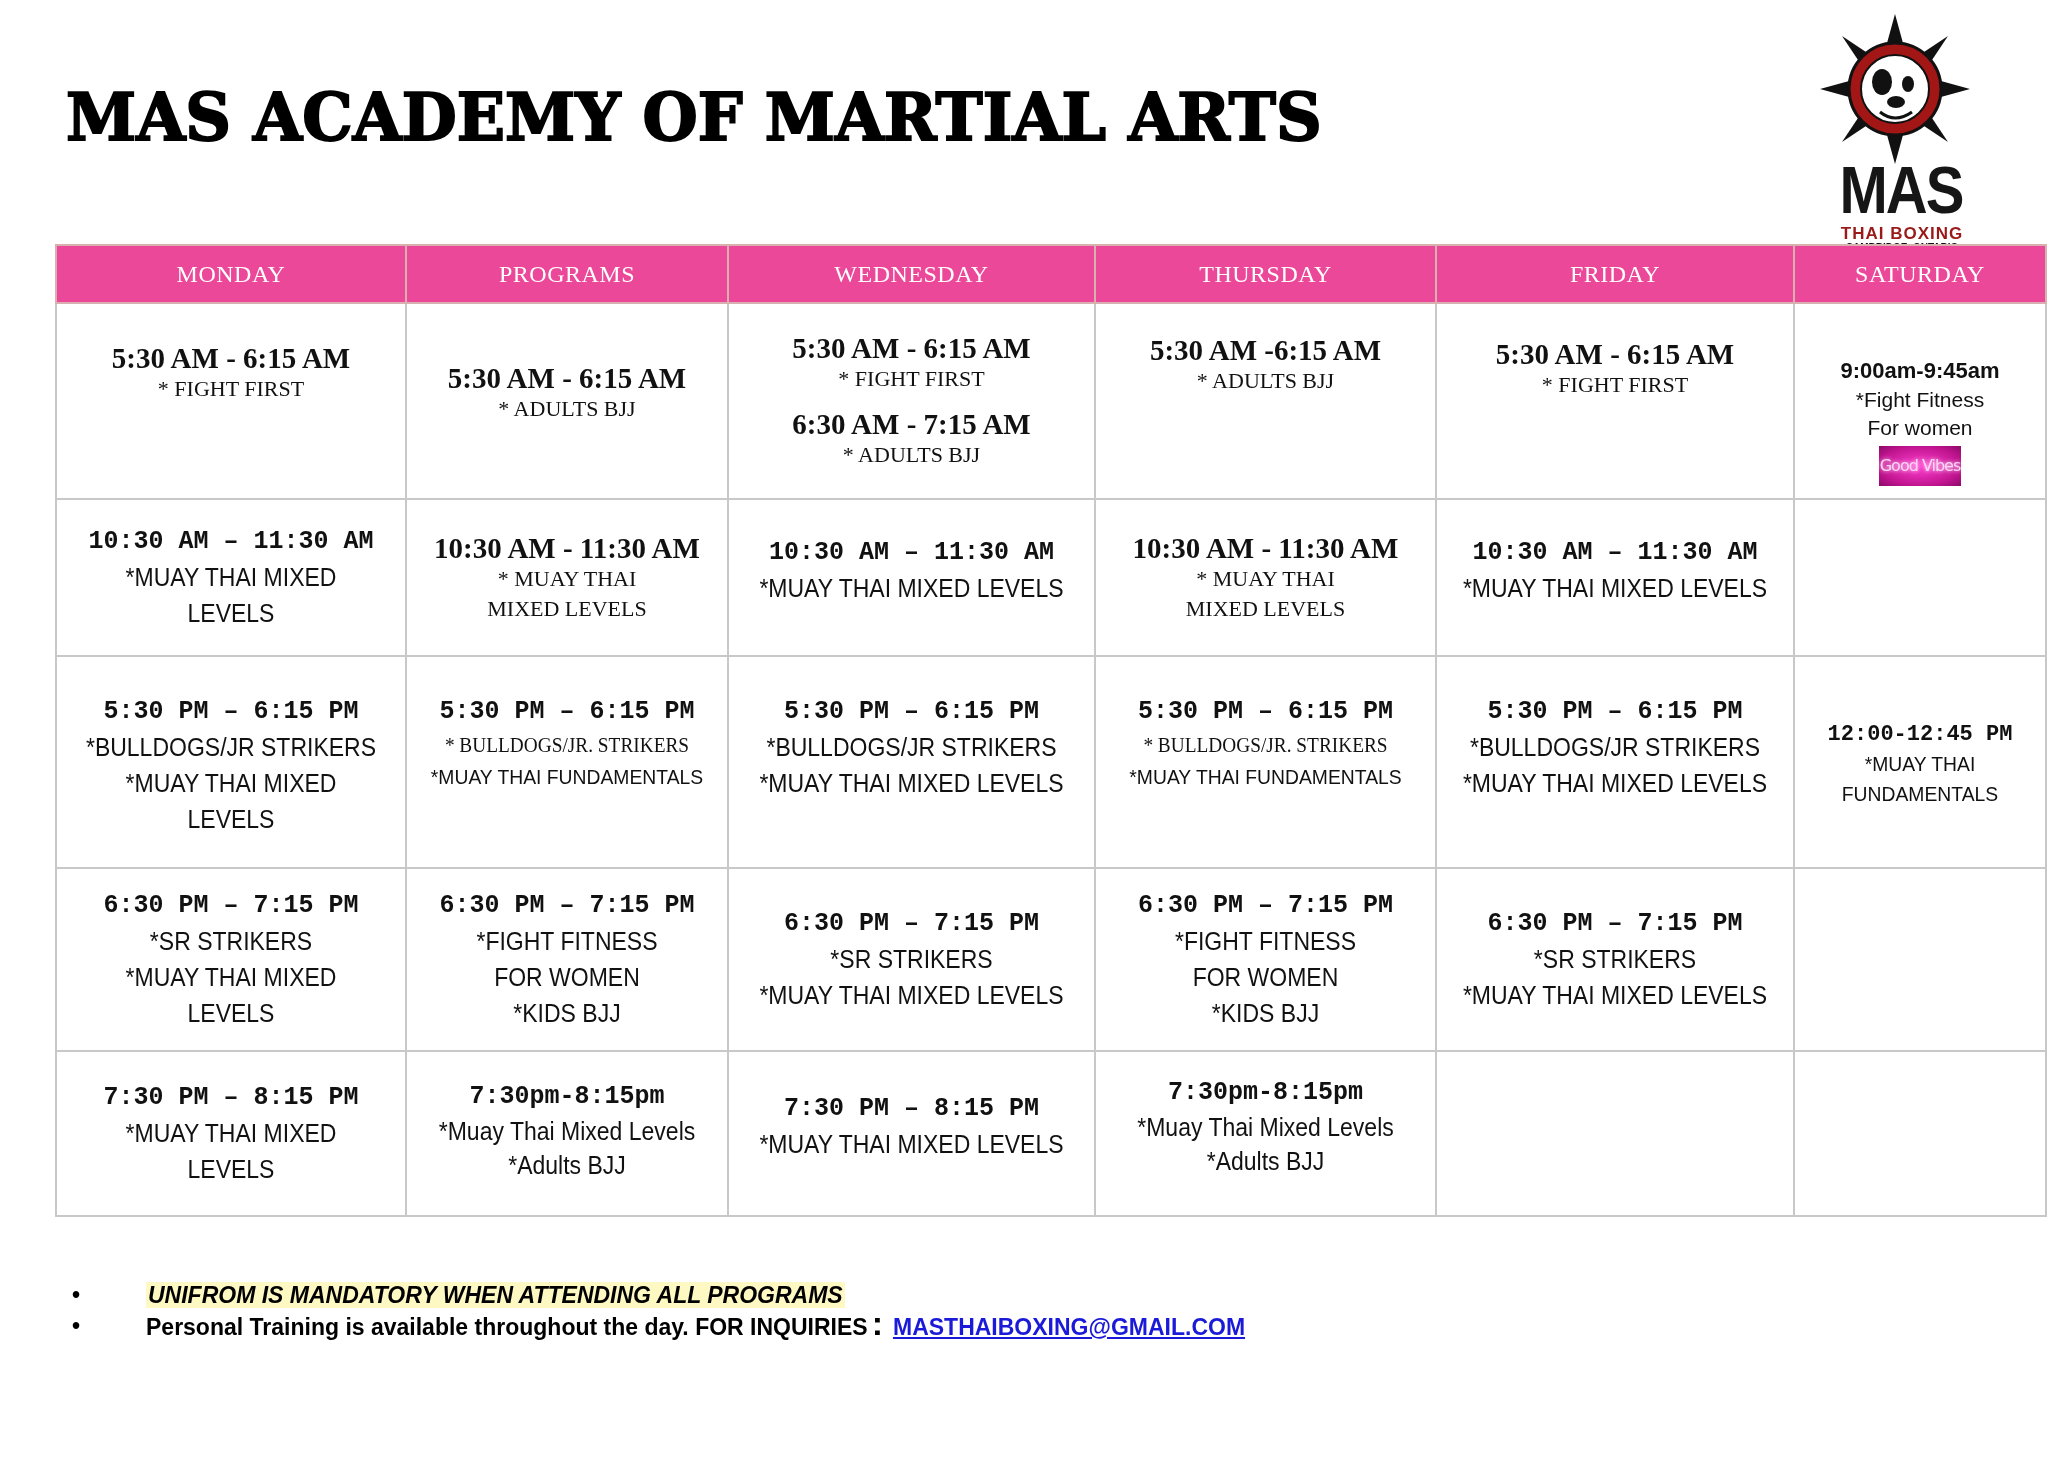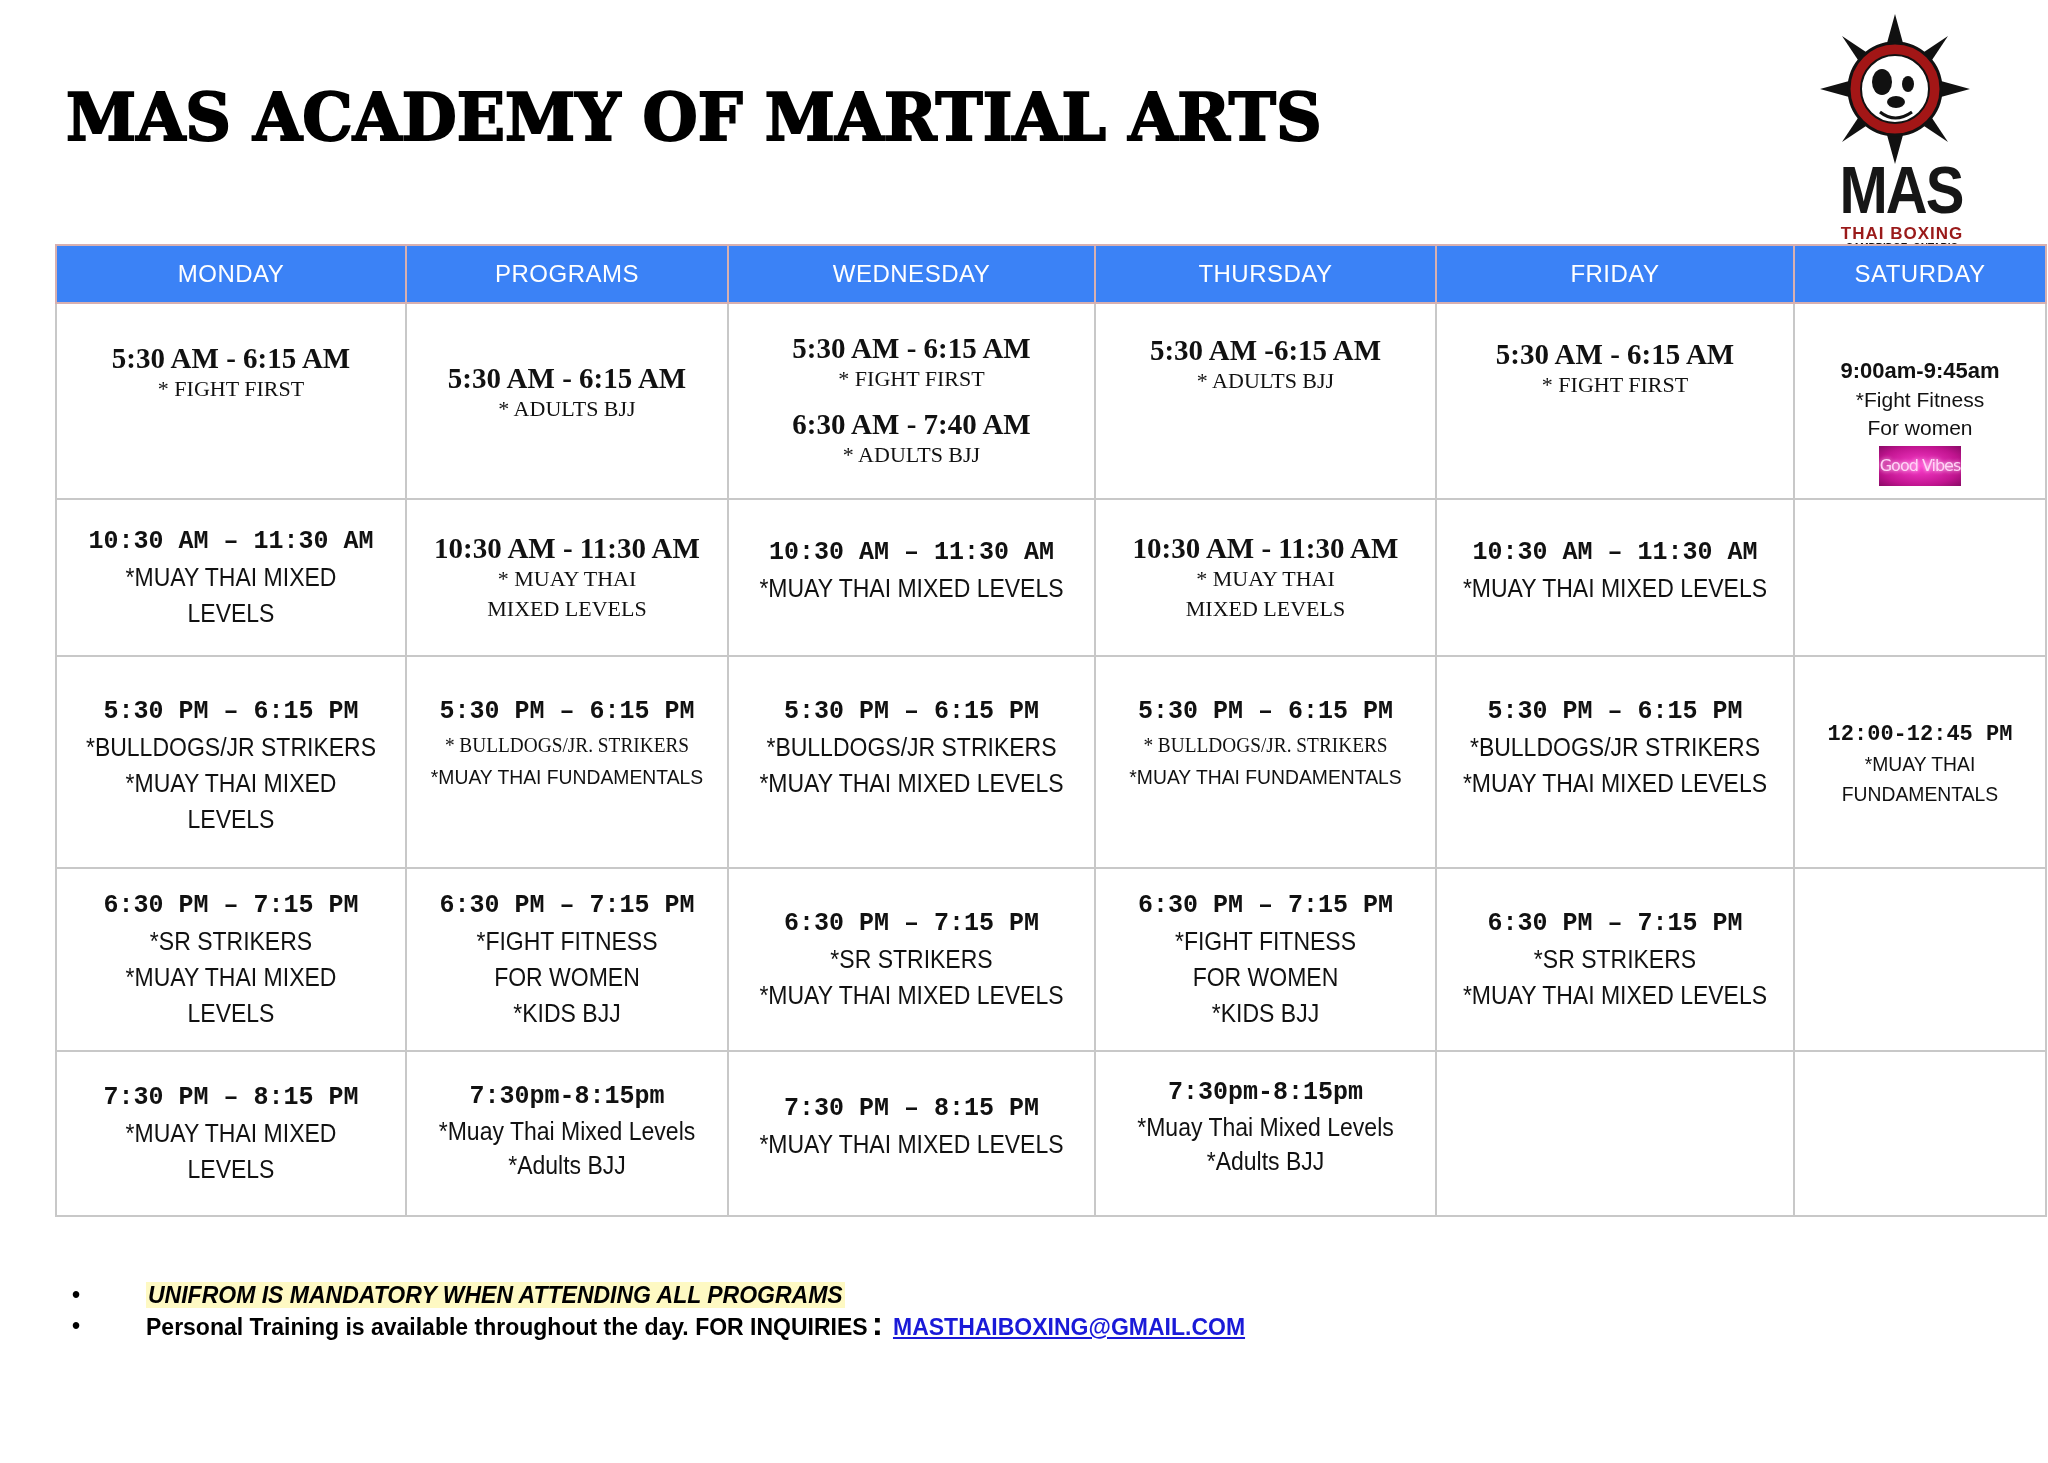--- a/index.html
+++ b/index.html
@@ -27,22 +27,22 @@
   .logo .city {
     position: absolute; left: 14px; top: 228px; width: 136px; text-align: center;
     font-size: 10px; font-weight: 900; color: #111;
   }
 
   table.schedule {
     position: absolute; left: 55px; top: 244px; width: 1990px;
     border-collapse: collapse; table-layout: fixed;
   }
   table.schedule th {
-    background: #3b82f6; color: #fff; height: 58px;
-    font-family: Liberation Sans, sans-serif; font-weight: 500; font-size: 24px;
+    background: #ec4899; color: #fff; height: 58px;
+    font-family: Liberation Serif, serif; font-weight: 500; font-size: 24px;
     border: 2px solid #d8b0b0; letter-spacing: 0.5px; text-align: center;
   }
   table.schedule td {
     border: 2px solid #c8c8c8; text-align: center; vertical-align: middle;
     padding: 4px 6px;
   }
   .time { display: block; font-weight: 700; color: #111; }
   .cls { display: block; color: #111; }
 
   
@@ -125,21 +125,21 @@
         <span class="cls">* FIGHT FIRST</span>
       </td>
       <td class="serif" style="vertical-align:top;padding-top:58px">
         <span class="time">5:30 AM - 6:15 AM</span>
         <span class="cls">* ADULTS BJJ</span>
       </td>
       <td class="serif">
         <span class="time">5:30 AM - 6:15 AM</span>
         <span class="cls">* FIGHT FIRST</span>
         <div class="gap"></div>
-        <span class="time">6:30 AM - 7:40 AM</span>
+        <span class="time">6:30 AM - 7:15 AM</span>
         <span class="cls">* ADULTS BJJ</span>
       </td>
       <td class="serif" style="vertical-align:top;padding-top:30px">
         <span class="time">5:30 AM -6:15 AM</span>
         <span class="cls">* ADULTS BJJ</span>
       </td>
       <td class="serif" style="vertical-align:top;padding-top:34px">
         <span class="time">5:30 AM - 6:15 AM</span>
         <span class="cls">* FIGHT FIRST</span>
       </td>

